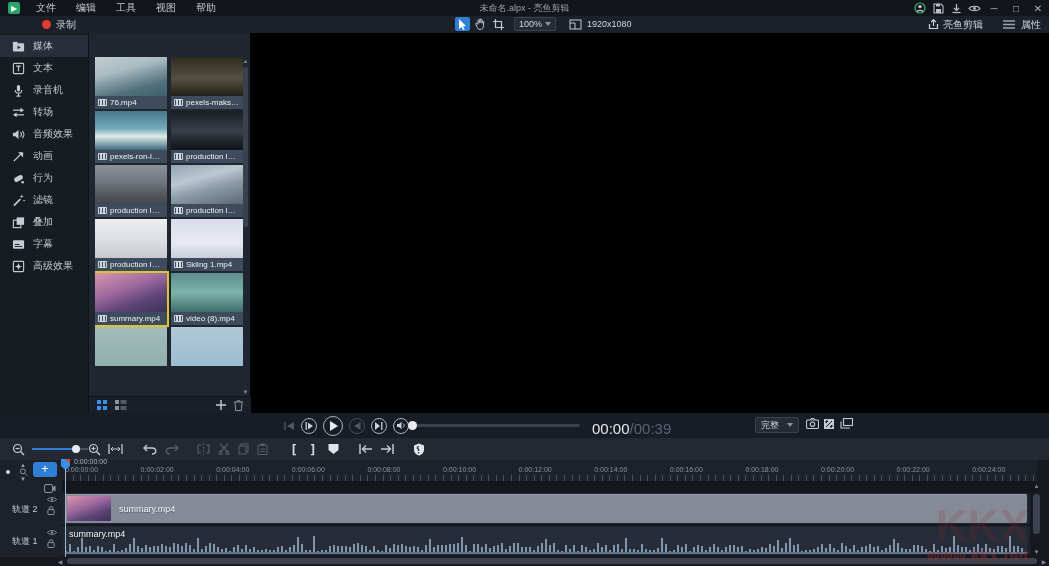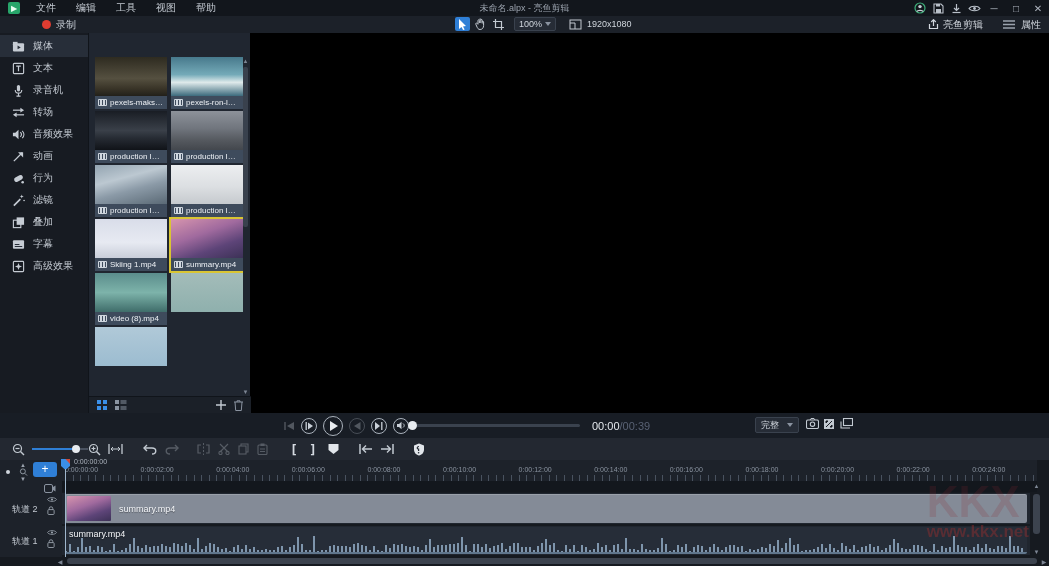--- a/index.html
+++ b/index.html
@@ -59,21 +59,21 @@
   .preview { flex:1; background:#000; }
 
   
   .player-bar { position:absolute; left:0; top:413px; width:1049px; height:25px; background:#181d25; }
   .transport { position:absolute; left:283px; top:0; height:25px; display:flex; align-items:center; gap:6px; }
   .cbtn { width:16px; height:16px; border:1px solid #aab2bc; border-radius:50%; display:flex; align-items:center; justify-content:center; color:#c9d0d8; }
   .cbtn.big { width:20px; height:20px; border-width:1.5px; }
   .dim { opacity:.32; }
   .progress { position:absolute; left:408px; top:11px; width:172px; height:3px; background:#3a424e; border-radius:2px; }
   .progress .knob { position:absolute; left:0; top:-3px; width:9px; height:9px; border-radius:50%; background:#e8ecf0; }
-  .time { position:absolute; left:592px; top:7px; font-size:11px; color:#e4e8ed; }
+  .time { position:absolute; left:592px; top:7px; font-size:15px; color:#e4e8ed; }
   .time .total { color:#596274; }
   .fit-select { position:absolute; left:755px; top:4px; width:44px; height:16px; background:#262c36; border:1px solid #3a424e; border-radius:2px; display:flex; align-items:center; justify-content:space-between; padding:0 5px; font-size:9px; color:#cfd5dc; }
   .pb-ic { position:absolute; top:5px; color:#c3cad2; }
 
   
   .tl-toolbar { position:absolute; left:0; top:438px; width:1049px; height:22px; background:#232831; display:flex; align-items:center; }
   .tlt { position:absolute; top:0; height:22px; display:flex; align-items:center; justify-content:center; color:#c3cad2; }
   .hslider { position:absolute; left:32px; top:10px; width:48px; height:2px; background:#2f7fd6; }
   .hslider::before { content:""; position:absolute; right:-8px; top:0; width:8px; height:2px; background:#4a5260; }
   .hslider .dot { position:absolute; left:40px; top:-3px; width:8px; height:8px; border-radius:50%; background:#e8ecf0; }
@@ -111,21 +111,21 @@
   .waveform i { width:2px; flex:none; background:#7e95ac; display:block; }
   .wave-base { position:absolute; left:0; bottom:0; width:962px; height:2px; background:#5f7purple; background:#60768c; }
 
   .vscroll { position:absolute; right:8px; top:23px; width:9px; height:72px; }
   .vscroll .arrow { position:absolute; left:0; width:9px; text-align:center; font-size:6px; color:#7d8694; }
   .vscroll .thumb-v { position:absolute; left:1px; top:11px; width:7px; height:40px; background:#3c434e; border-radius:3px; }
   .hscroll { position:absolute; left:55px; bottom:1px; width:994px; height:8px; display:flex; align-items:center; }
   .hscroll .arrow { width:10px; text-align:center; font-size:6px; color:#7d8694; }
   .hscroll .thumb-h { flex:1; height:6px; background:#3c434e; border-radius:3px; margin:0 2px; }
 
-  .watermark { position:absolute; right:20px; bottom:24px; text-align:left; pointer-events:none; }
+  .watermark { position:absolute; right:20px; bottom:0; text-align:right; pointer-events:none; }
   .watermark .wm1 { font-size:44px; font-weight:bold; color:rgba(140,40,50,.18); line-height:40px; }
   .watermark .wm2 { font-size:17px; font-weight:bold; color:rgba(165,45,45,.40); }
 
   svg { display:block; }
 </style>
 </head>
 <body>
 
 <div class="app">
 
@@ -310,20 +310,27 @@
             <path d="M7 3.2l1 2.8 2.8 1-2.8 1-1 2.8-1-2.8-2.8-1 2.8-1z" fill="#c6ccd4"></path>
           </svg>
         <span>高级效果</span>
       </div>
     </div>
 
     <div class="media-panel">
 
       <div class="media-grid">
 
+      <div class="tile">
+            <div class="thumb" style="background: linear-gradient(165deg, rgb(195, 205, 208) 0%, rgb(169, 188, 194) 35%, rgb(124, 148, 158) 55%, rgb(81, 112, 124) 75%, rgb(66, 96, 108) 100%);"></div>
+            <div class="tile-label">
+              <span class="film-ic"></span>
+              <span class="tile-name">76.mp4</span>
+            </div>
+          </div>
           <div class="tile">
             <div class="thumb" style="background: linear-gradient(rgb(46, 43, 32) 0%, rgb(85, 80, 64) 55%, rgb(58, 53, 40) 80%, rgb(34, 32, 26) 100%);"></div>
             <div class="tile-label">
               <span class="film-ic"></span>
               <span class="tile-name">pexels-maksim-...</span>
             </div>
           </div>
           <div class="tile">
             <div class="thumb" style="background: linear-gradient(rgb(71, 121, 140) 0%, rgb(116, 170, 184) 45%, rgb(223, 234, 235) 65%, rgb(60, 106, 124) 100%);"></div>
             <div class="tile-label">

